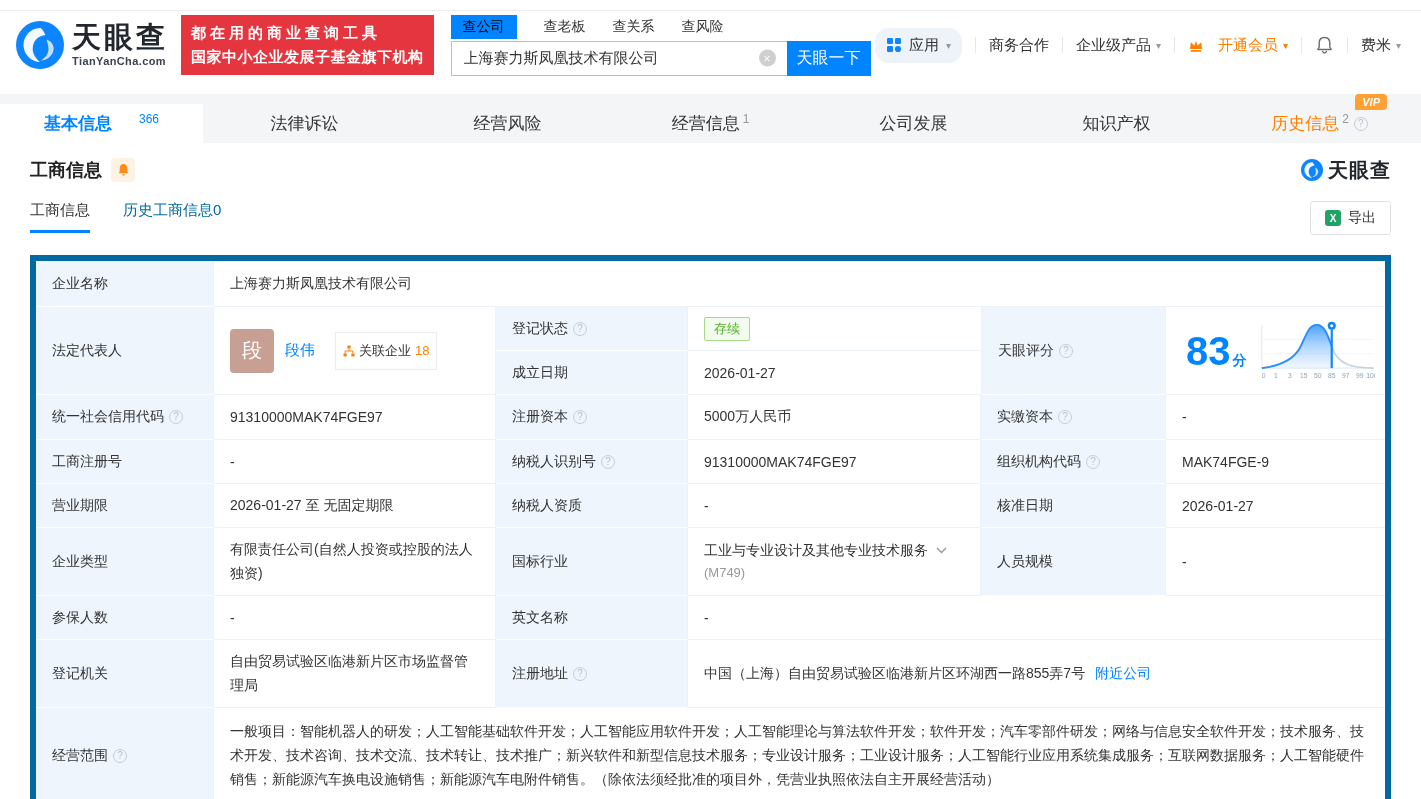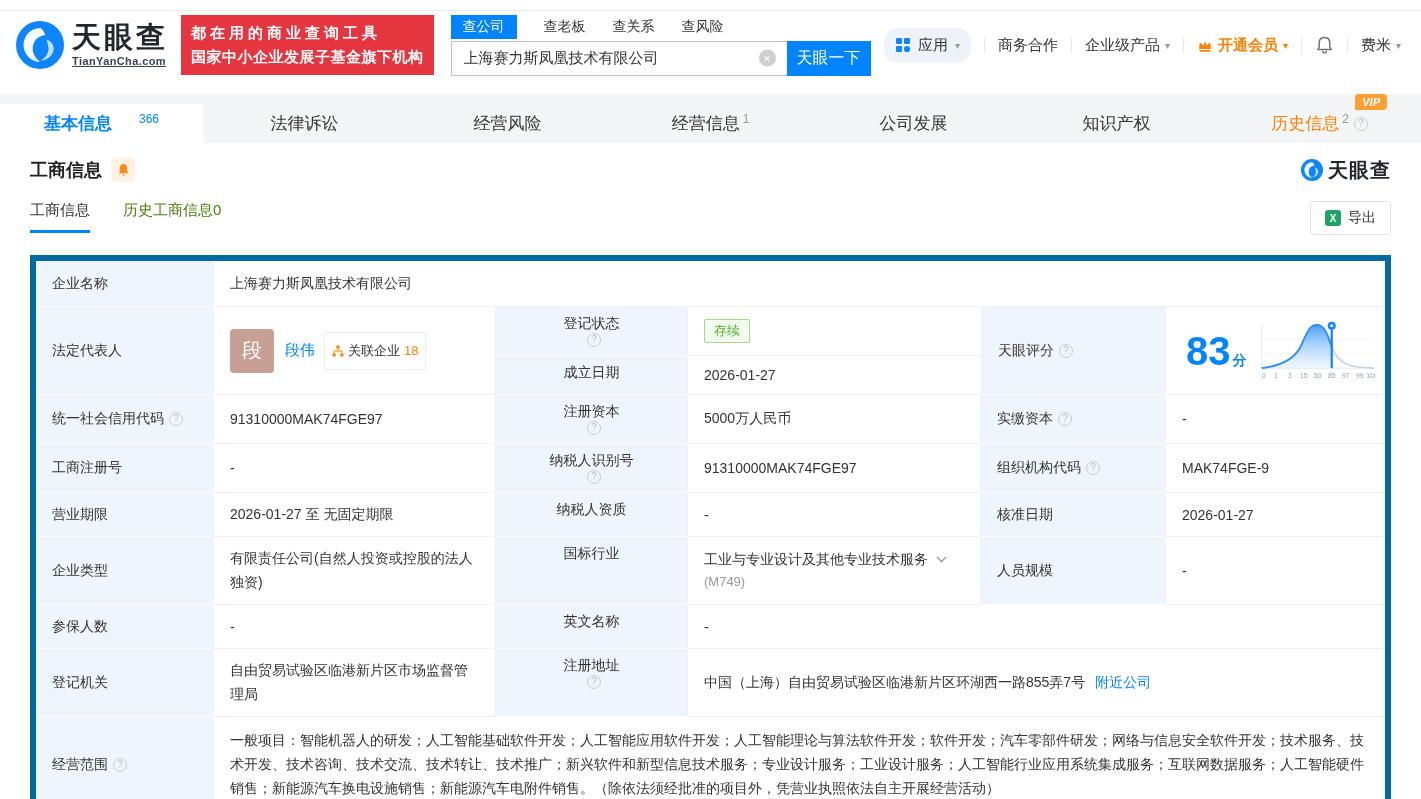--- a/index.html
+++ b/index.html
@@ -7,47 +7,47 @@
   body { width:1421px; height:799px; overflow:hidden;
          font-family:"Liberation Sans","DejaVu Sans",sans-serif; color:#333; }
   .page { width:1421px; height:799px; position:relative; background:#fff; }
 
   
   .top-line { height:11px; border-bottom:1px solid #ececec; }
   .header { display:flex; align-items:center; height:68px; padding:0 20px 0 16px; }
   .logo { display:flex; align-items:center; gap:8px; cursor:pointer; }
   .logo-texts { display:flex; flex-direction:column; line-height:1; }
   .logo-cn { font-size:29px; font-weight:bold; color:#22272e; letter-spacing:3px; }
-  .logo-en { font-size:11px; color:#3a4350; margin-top:4px; letter-spacing:.4px; font-weight:bold;text-decoration:underline; }
+  .logo-en { font-size:11px; color:#3a4350; margin-top:4px; letter-spacing:.4px; font-weight:bold; }
   .slogan { margin-left:13px; background:#e5353f; color:#fff; padding:6px 10px;
             font-size:15px; font-weight:bold; line-height:1.6; white-space:nowrap; }
   .slogan .l1 { letter-spacing:4px; }
   .slogan .l2 { letter-spacing:.5px; }
 
   .search { margin-left:17px; }
   .search-tabs { display:flex; align-items:center; gap:27px; font-size:14px; height:25px; }
   .search-tab { cursor:pointer; color:#333; }
-  .search-tab.active { background:#0084ff; color:#ffffff; padding:3px 12px; }
+  .search-tab.active { background:#0084ff; color:#000000; padding:3px 12px; }
   .search-box { display:flex; margin-top:1px; }
   .search-input-wrap { position:relative; }
   .search-input { width:336px; height:35px; border:1px solid #bfbfbf; border-right:none;
                   padding:0 36px 0 12px; font-size:15px; color:#333; outline:none; }
   .clear-icon { position:absolute; right:11px; top:50%; transform:translateY(-50%);
                 width:17px; height:17px; border-radius:50%; background:#cfcfcf; color:#fff;
                 font-size:12px; line-height:1; display:flex; align-items:center; justify-content:center; cursor:pointer; }
   .search-btn { width:84px; height:35px; background:#0084ff; color:#fff; font-size:16px;
                 display:flex; align-items:center; justify-content:center; border:none; cursor:pointer; }
 
   .top-right { margin-left:auto; display:flex; align-items:center; font-size:15px; color:#333; }
   .app-btn { display:flex; align-items:center; gap:7px; background:#eef3f9; border-radius:14px;
              padding:8px 11px; cursor:pointer; }
   .sep { width:1px; height:16px; background:#e6e6e6; margin:0 13px; }
   .nav-item { display:flex; align-items:center; gap:5px; cursor:pointer; white-space:nowrap; }
   .caret { font-size:10px; color:#999; }
-  .vip-link { color:#ff8000; font-weight:bold; }
+  .vip-link { color:#ff8000; font-weight:normal;margin-left:9px; }
   .caret.orange { color:#ff8000; }
 
   
   .main-tabs { margin-top:15px; background:#f4f5f7; display:flex; padding-top:10px; height:49px; }
   .main-tab { flex:1; display:flex; align-items:center; justify-content:center;
               font-size:17px; color:#333; position:relative; cursor:pointer; }
   .main-tab.active { background:#fff; color:#0084ff; font-weight:bold; }
   .tab-count { font-size:12px; margin-left:3px; transform:translateY(-5px); color:#999; font-weight:normal; }
   .main-tab.active .tab-count { color:#0084ff;margin-left:27px; }
   .main-tab.history { color:#ff8000; }
@@ -66,46 +66,46 @@
                display:flex; align-items:center; justify-content:center; cursor:pointer; }
   .watermark { margin-left:auto; display:flex; align-items:center; gap:5px; }
   .wm-text { font-size:20px; font-weight:bold; color:#22272e; letter-spacing:1px; }
 
   
   .subtab-row { display:flex; align-items:flex-start; margin:17px 30px 10px; height:44px; }
   .subtab { font-size:15px; cursor:pointer; padding-bottom:13px; position:relative; }
   .subtab.active { color:#333; }
   .subtab.active::after { content:""; position:absolute; left:0; right:0; bottom:0;
                           height:3px; background:#0084ff; }
-  .subtab.historic { color:#4d7c0f; margin-left:33px; }
+  .subtab.historic { color:#0369a1; margin-left:33px; }
   .export-btn { margin-left:auto; display:flex; align-items:center; gap:7px;
                 border:1px solid #e2e2e2; border-radius:3px; height:34px; padding:0 14px;
                 font-size:14px; color:#333; background:#fff; cursor:pointer; }
   .excel-icon { width:16px; height:16px; background:#21a366; border-radius:3px; color:#fff;
                 font-size:10px; font-weight:bold; display:flex; align-items:center; justify-content:center; }
 
   
   .biz-table { margin:0 30px; border:6px solid #0369a1; }
   .trow { display:flex; }
   .cell { display:flex; align-items:center; padding:8px 16px; font-size:14px; color:#333;
           border-right:1px solid #edf2f8; border-bottom:1px solid #edf2f8; min-width:0; }
   .label { background:#eef5fc; border-bottom-color:#fff; }
-  .w1{width:178px;} .w2{width:282px;} .w3{width:192px;flex-direction:column;} .w4{width:293px;} .w5{width:185px;}
+  .w1{width:178px;} .w2{width:282px;} .w3{width:192px;} .w4{width:293px;} .w5{width:185px;}
   .fill { flex:1; border-right:none; }
   .midcol { width:485px; display:flex; flex-direction:column; }
   .midrow { display:flex; flex:1; }
   .midrow .cell { height:100%; }
   .trow:last-child > .cell { border-bottom:none; }
   .val-text { line-height:1.7; }
 
   .avatar { width:44px; height:44px; background:#c7a093; color:#fff; font-size:20px; border-radius:4px;
             display:flex; align-items:center; justify-content:center; flex:none; cursor:pointer; }
   .rep-name { color:#0084ff; font-size:15px; margin-left:11px; cursor:pointer; text-decoration:none; }
   .rel-badge { display:flex; align-items:center; gap:4px; border:1px solid #ececec; padding:9px 7px;
-               margin-left:9px; font-size:13px; color:#333; cursor:pointer; background:#fff; }
+               margin-left:20px; font-size:13px; color:#333; cursor:pointer; background:#fff; }
   .rel-count { color:#ff8000; }
 
   .status-badge { color:#52b42a; border:1px solid #a6d88a; background:#f3faee; font-size:13px;
                   padding:2px 9px; border-radius:2px; }
 
   .score-cell { padding:6px 10px 6px 20px; gap:13px; }
   .score-num { color:#0084ff; font-weight:bold; font-size:40px; line-height:1; white-space:nowrap; }
   .score-unit { font-size:14px; font-weight:bold; margin-left:2px; }
 
   .industry-cell { flex-direction:column; align-items:flex-start; justify-content:center; line-height:1.7; }

